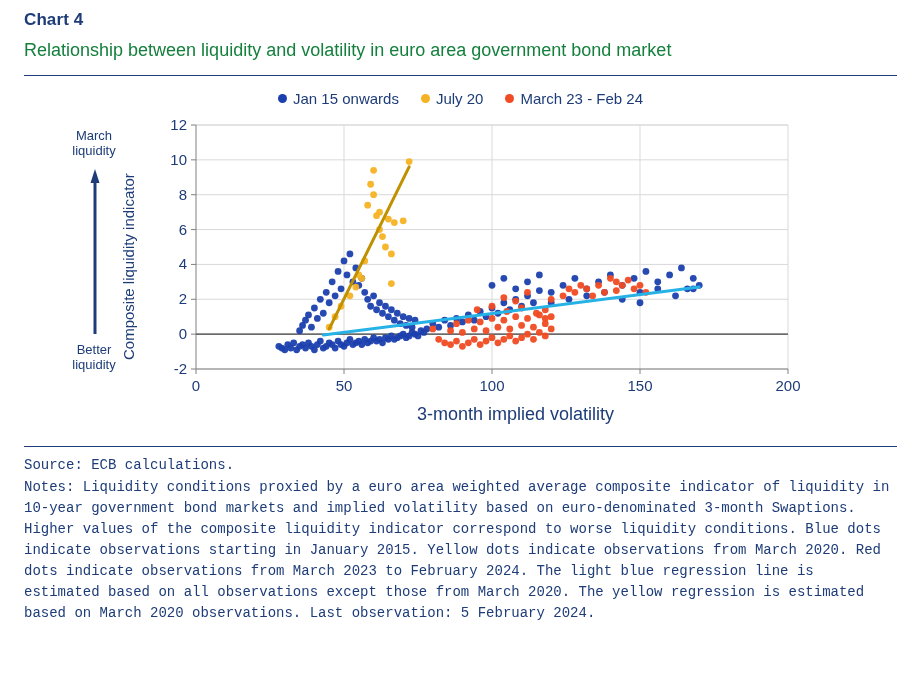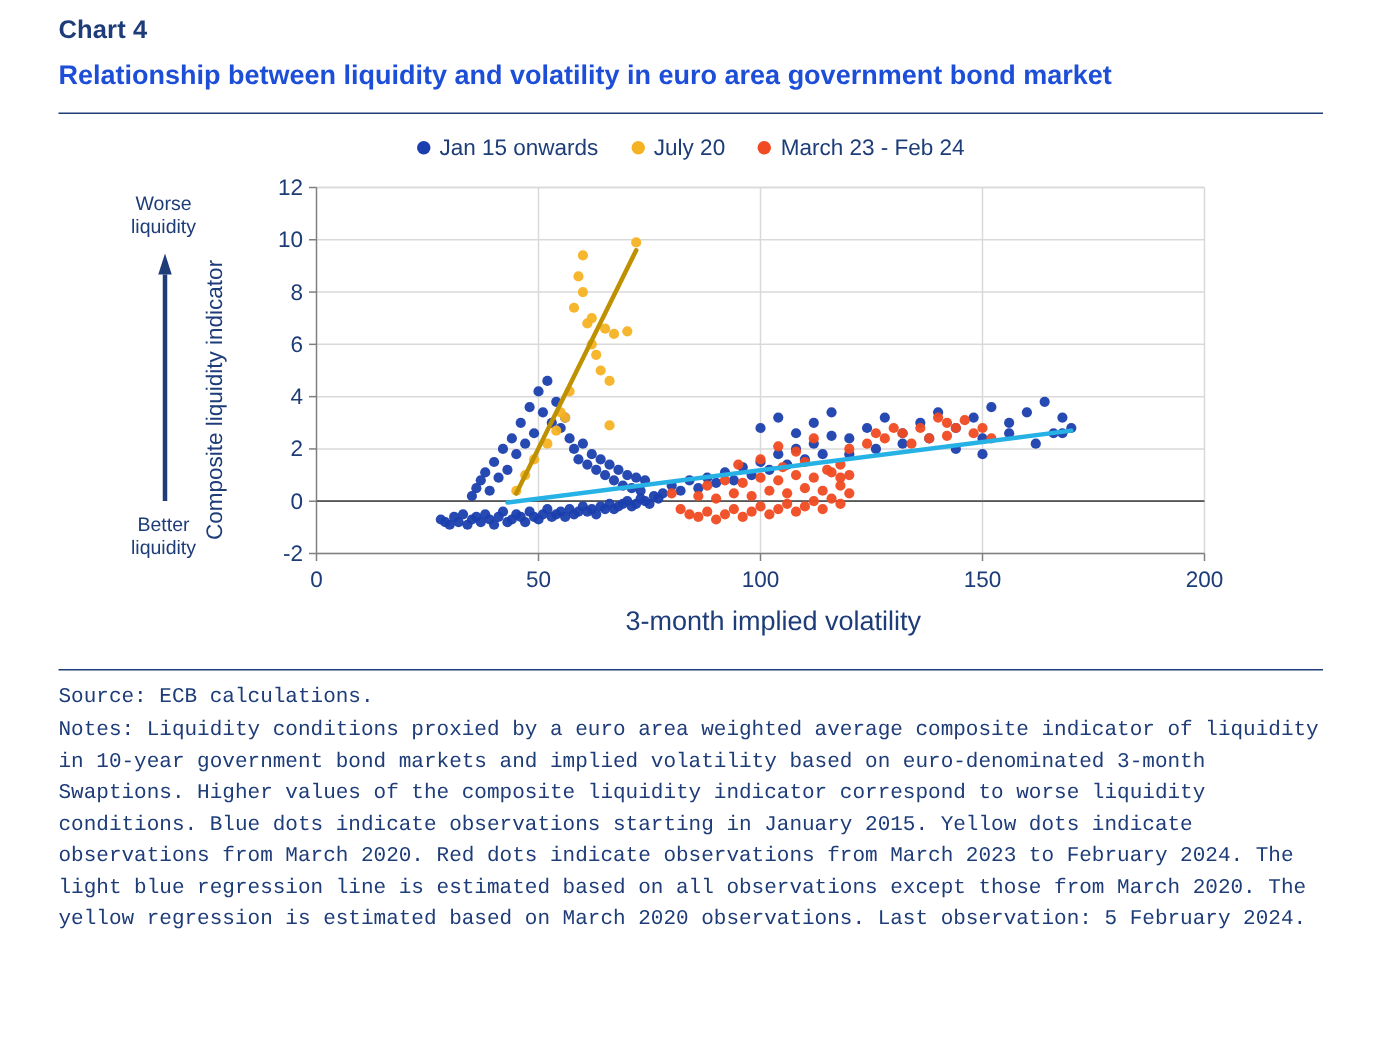--- a/index.html
+++ b/index.html
@@ -12,36 +12,36 @@
     height: 697px;
     font-family: "Liberation Sans", sans-serif;
     color: #1d3c78;
     overflow: hidden;
   }
   .page {
     position: relative;
     width: 921px;
     height: 697px;
     box-sizing: border-box;
-    padding: 0 39px;
+    padding: 0 24px;
   }
   .chart-label {
     font-size: 17px;
     font-weight: bold;
     color: #1d3c78;
     padding-top: 10px;
     letter-spacing: 0.1px;
   }
   .chart-title {
     font-size: 18px;
-    color: #1d4ed8;
+    color: #15803d;
     line-height: 1.38;
     margin-top: 8px;
     max-width: 740px;
-    font-weight: bold;
+    font-weight: normal;
   }
   .rule {
     border-top: 1.5px solid #1d3c78;
     margin-top: 12px;
   }
   .figure {
     position: relative;
     height: 370px;
   }
   .legend {
@@ -143,21 +143,21 @@
         <span>July 20</span>
       </div>
       <div class="legend-item">
         <span class="legend-dot" style="background:#f04b22"></span>
         <span>March 23 - Feb 24</span>
       </div>
     </div>
 
     <div class="plot-wrap">
 
-      <div class="axis-annot" id="worse-liq">Worse liquidity</div>
+      <div class="axis-annot" id="worse-liq">March liquidity</div>
       <div class="axis-annot" id="better-liq">Better liquidity</div>
 
       <svg class="arrow-up" viewBox="0 0 10 165">
         <line x1="5" y1="165" x2="5" y2="14" stroke="#1d3c78" stroke-width="3"></line>
         <polygon points="5,0 0.5,14 9.5,14" fill="#1d3c78"></polygon>
       </svg>
 
       <div class="ylabel">Composite liquidity indicator</div>
 
       <svg id="plot" width="660" height="316" viewBox="0 0 660 316" style="position:absolute; left:120px; top:0;">

